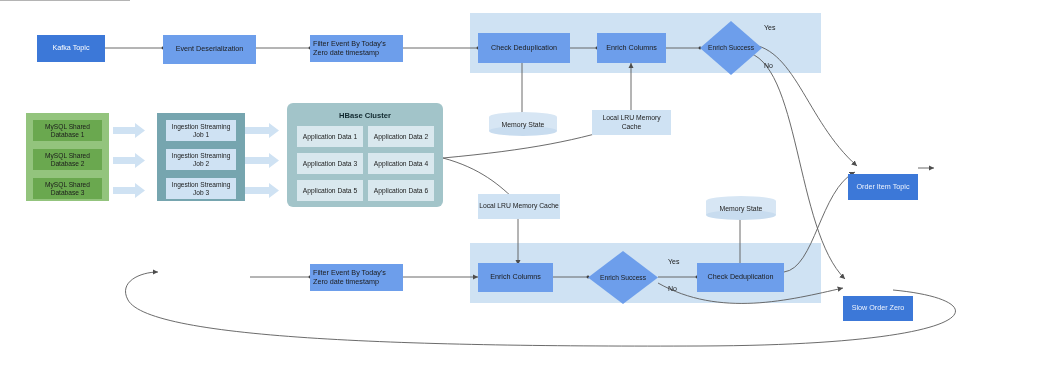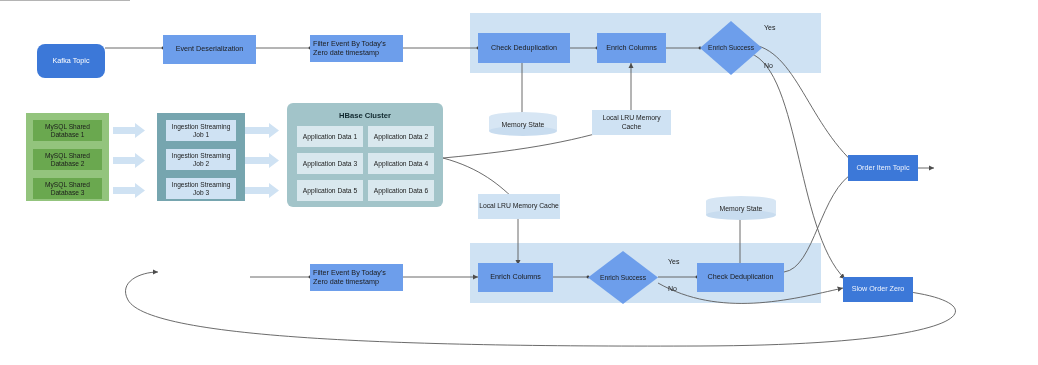--- a/index.html
+++ b/index.html
@@ -6,21 +6,21 @@
   body{width:1038px;height:365px;font-family:"Liberation Sans",sans-serif;overflow:hidden;}
   #canvas{position:relative;width:1038px;height:365px;}
 
   .node{position:absolute;box-sizing:border-box;display:flex;align-items:center;
         justify-content:center;text-align:center;line-height:1.15;}
 
   
   .box{font-size:7.2px;color:#1b1b1b;padding:2px 3px;}
   .box.blue{background:#6d9eeb;}
   .box.kafka{background:#3c78d8;color:#ffffff;}
-  .box.topic{background:#3c78d8;color:#eef3fd;}
+  .box.topic{background:#3c78d8;color:#eef3fd;margin-top:19px;}
   .box.green{background:#6aa84f;color:#1b1b1b;}
 
   
   .band{position:absolute;background:#cfe2f3;}
 
   
   .grp-green{position:absolute;background:#93c47d;}
   .grp-green .sub{position:absolute;background:#6aa84f;font-size:6.6px;color:#1b1b1b;
                   display:flex;align-items:center;justify-content:center;text-align:center;line-height:1.18;}
   .grp-teal{position:absolute;background:#76a5af;}
@@ -120,21 +120,21 @@
         <path d="M113,187 h22 v-4 l10,7.5 -10,7.5 v-4 h-22 z"></path>
       </g>
       <g>
         <path d="M245,127 h24 v-4 l10,7.5 -10,7.5 v-4 h-24 z"></path>
         <path d="M245,157 h24 v-4 l10,7.5 -10,7.5 v-4 h-24 z"></path>
         <path d="M245,187 h24 v-4 l10,7.5 -10,7.5 v-4 h-24 z"></path>
       </g>
     </g>
   </svg>
 
-  <div class="node box kafka" style="left:37px;top:44px;width:68px;height:34px;border-radius:8px;">Kafka Topic</div>
+  <div class="node box kafka" style="left:37px;top:35px;width:68px;height:27px;">Kafka Topic</div>
 
   <div class="node box blue" style="left:163px;top:35px;width:93px;height:29px;">Event Deserialization</div>
 
   <div class="node box blue" style="left:310px;top:35px;width:93px;height:27px;justify-content:flex-start;text-align:left;">Filter Event By Today's Zero date timestamp</div>
 
   <div class="node box blue" style="left:478px;top:33px;width:92px;height:30px;">Check Deduplication</div>
 
   <div class="node box blue" style="left:597px;top:33px;width:69px;height:30px;">Enrich Columns</div>
 
   <div class="diamond" style="left:700px;top:21px;width:62px;height:54px;">

